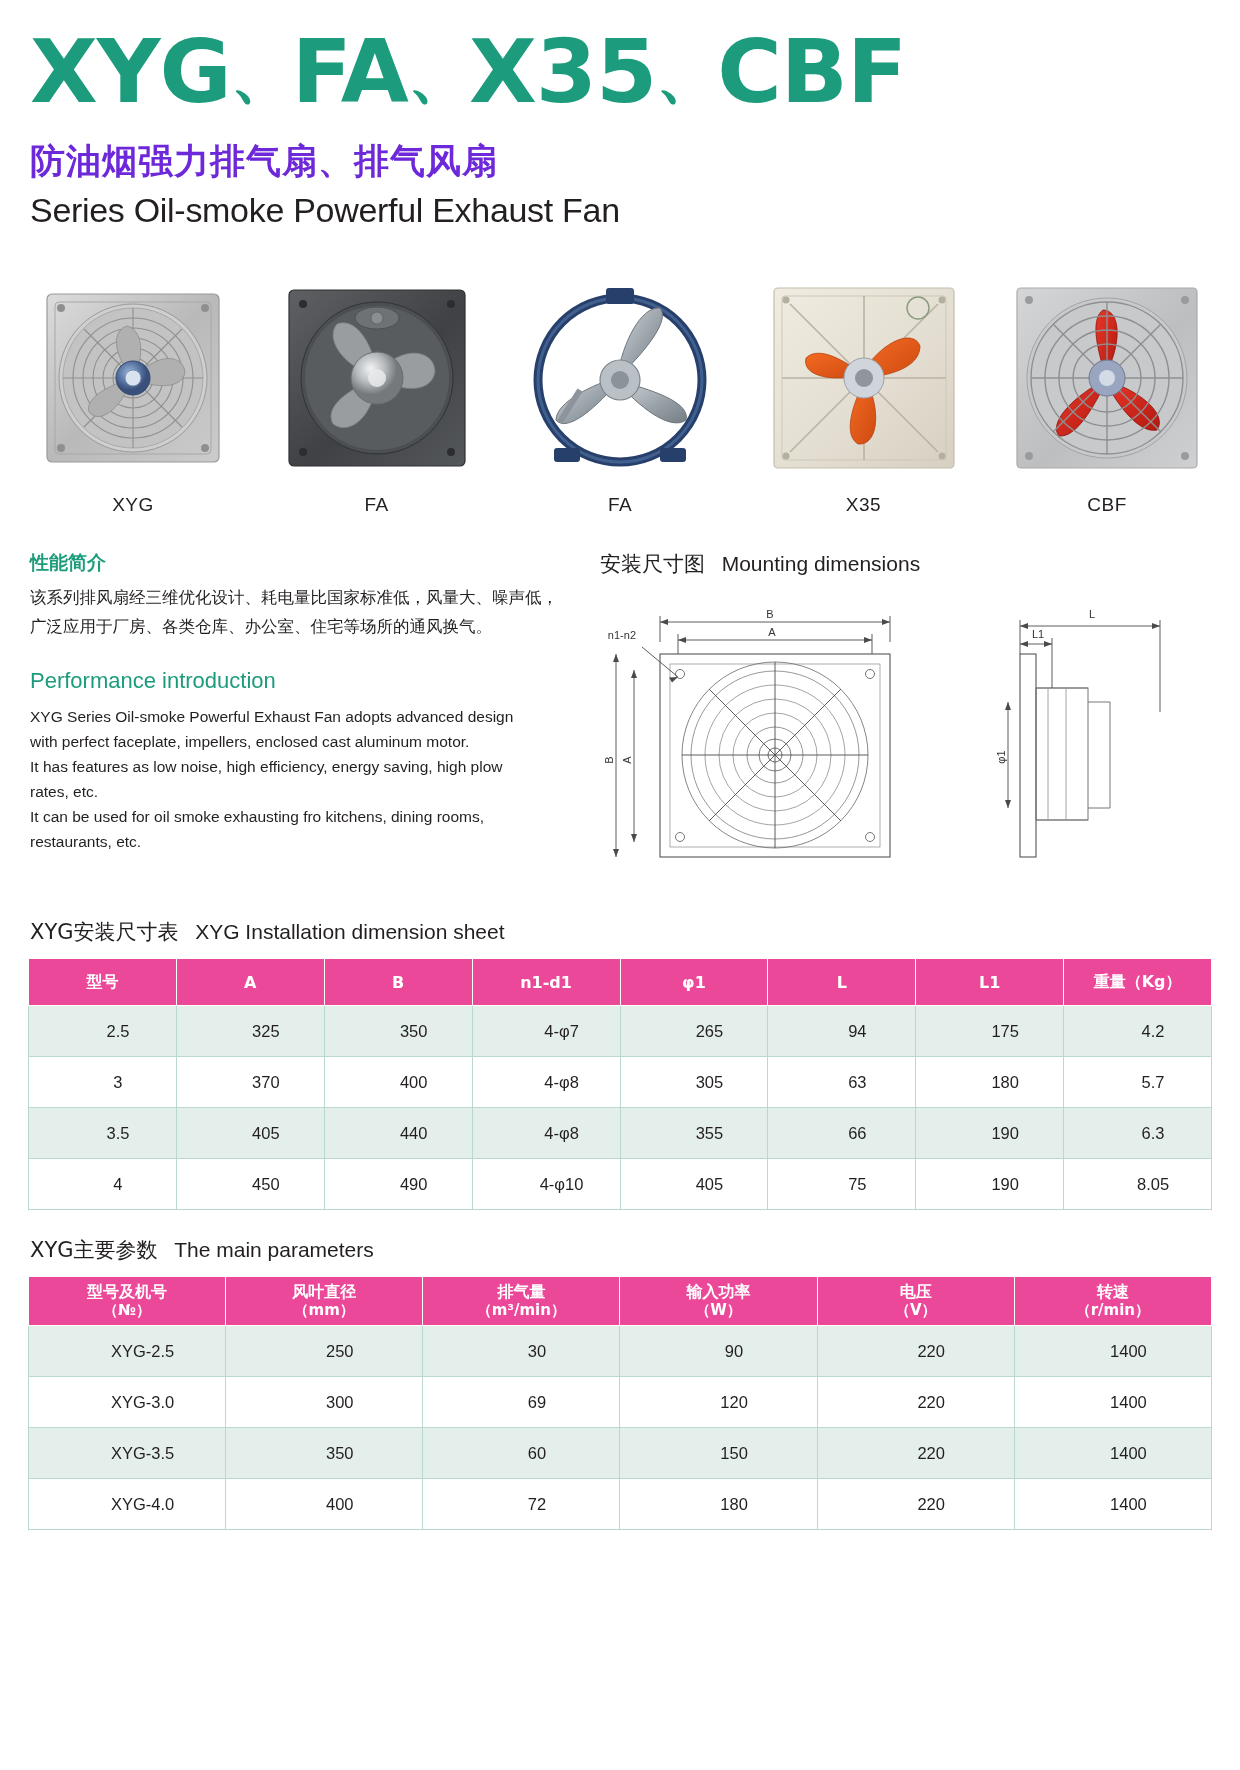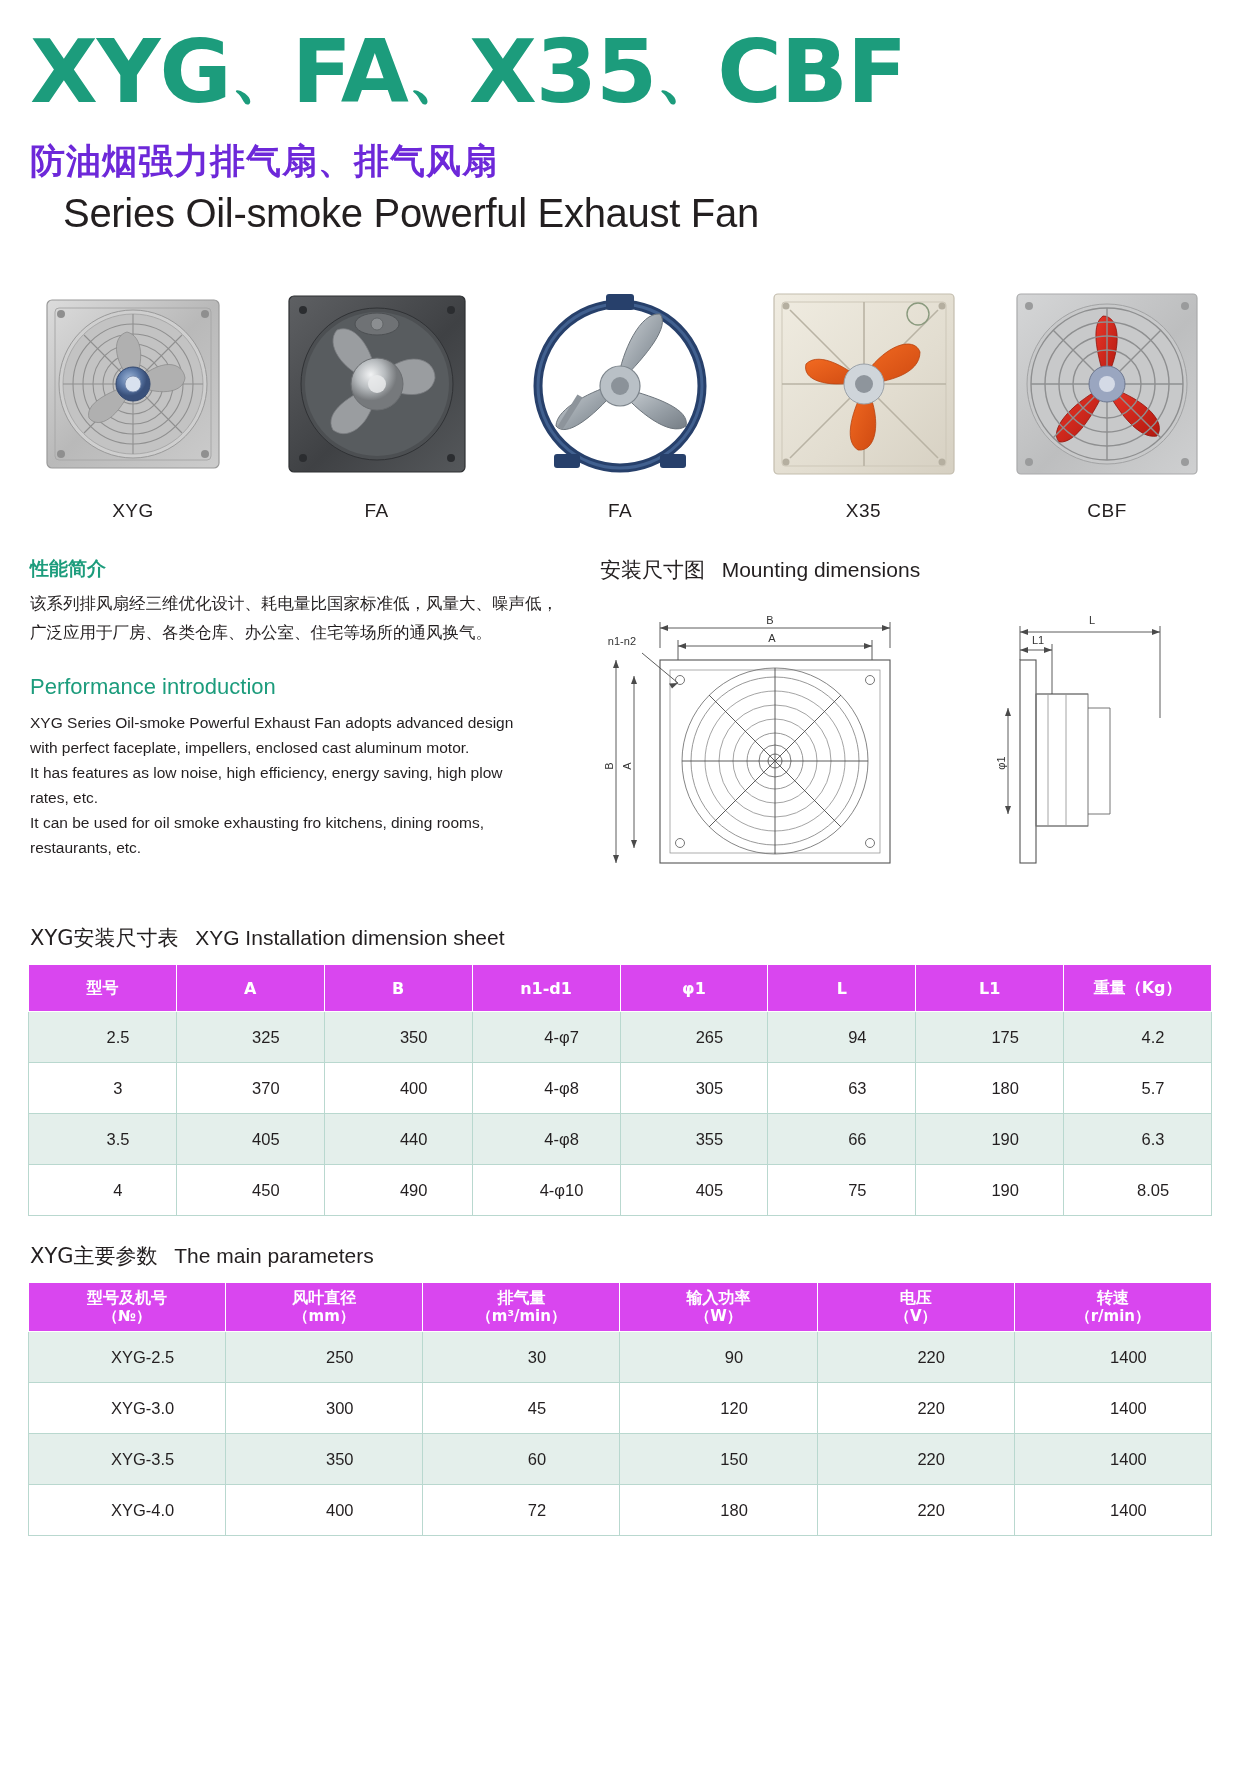--- a/index.html
+++ b/index.html
@@ -45,25 +45,24 @@
   .sub-title-cn {
     font-family: "DejaVu Sans", sans-serif;
     font-size: 35px;
     font-weight: bold;
     color: #6d28d9;
     margin-top: 22px;
     letter-spacing: 1px;
   }
   .sub-title-en {
     font-family: "Liberation Sans", sans-serif;
-    font-size: 40px;
+    font-size: 34px;
     color: #231f20;
     margin-top: 6px;
     letter-spacing: -0.3px;
-    margin-left: 33px;
   }
 
   
   .products {
     margin-top: 42px;
     padding: 0 28px;
     display: flex;
     justify-content: space-between;
     align-items: flex-end;
   }
@@ -152,21 +151,21 @@
   .table-caption .en {
     font-family: "Liberation Sans", sans-serif;
     margin-left: 10px;
   }
   table.datatable {
     width: 100%;
     border-collapse: collapse;
     table-layout: fixed;
   }
   table.datatable th {
-    background: #d946ef;
+    background: #ec4899;
     color: #ffffff;
     font-family: "DejaVu Sans", sans-serif;
     font-size: 16px;
     font-weight: bold;
     height: 44px;
     border: 1px solid #ffffff;
     text-align: center;
     vertical-align: middle;
   }
   table.datatable td {
@@ -625,21 +624,21 @@
           <td>XYG-2.5</td>
           <td>250</td>
           <td>30</td>
           <td>90</td>
           <td>220</td>
           <td>1400</td>
         </tr>
         <tr>
           <td>XYG-3.0</td>
           <td>300</td>
-          <td>45</td>
+          <td>69</td>
           <td>120</td>
           <td>220</td>
           <td>1400</td>
         </tr>
         <tr class="alt">
           <td>XYG-3.5</td>
           <td>350</td>
           <td>60</td>
           <td>150</td>
           <td>220</td>

